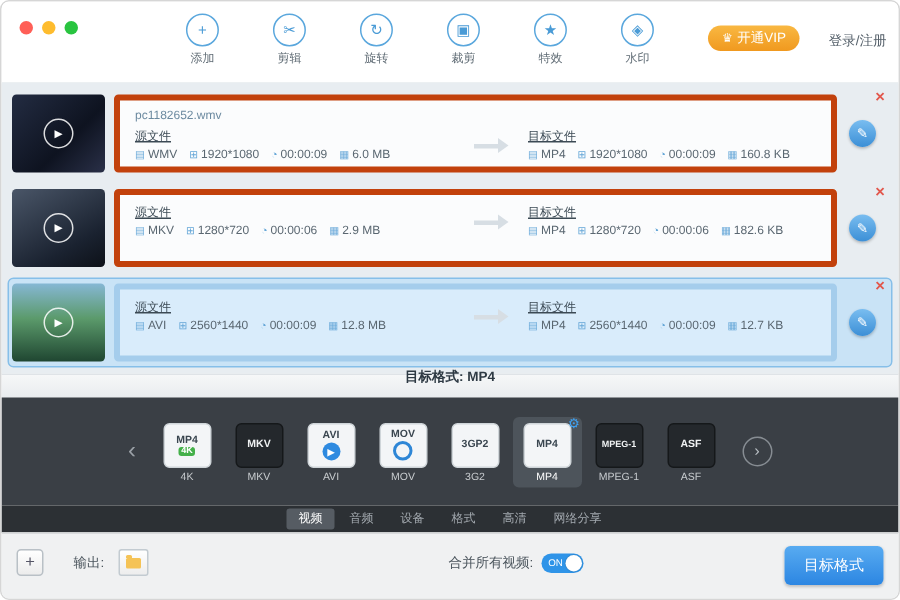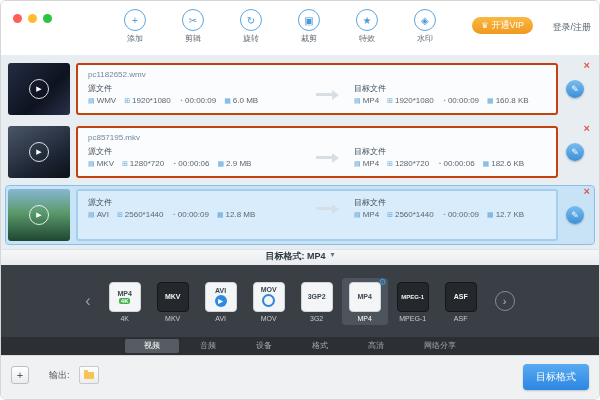--- a/index.html
+++ b/index.html
@@ -21,38 +21,38 @@
 
   
   .filelist{position:absolute;top:54px;left:0;right:0;height:194px;background:#e8edf1;box-sizing:border-box;padding-top:5px;}
   .row{display:flex;align-items:center;height:58px;margin:0 5px 5px 5px;padding:1px 2px;border-radius:3px;box-sizing:border-box;}
   .row.selected{background:#c9e3f6;outline:1px solid #86bfe9;}
   .thumb{width:62px;height:52px;border-radius:3px;position:relative;flex:none;}
   .t0{background:linear-gradient(135deg,#232c42 0%,#0e1320 60%,#2a3048 100%);}
   .t1{background:linear-gradient(150deg,#4a5668 0%,#1a2230 70%,#0d1118 100%);}
   .t2{background:linear-gradient(180deg,#86b7d4 0%,#5b9a6b 45%,#1f4631 100%);}
   .play{position:absolute;left:50%;top:50%;transform:translate(-50%,-50%);width:18px;height:18px;border:1px solid rgba(255,255,255,.85);border-radius:50%;color:#fff;font-size:7px;display:flex;align-items:center;justify-content:center;}
-  .card{flex:1;margin-left:6px;height:52px;background:#fbfcfd;border:2px solid #c2410c;border-radius:3px;padding:4px 10px 0 10px;box-sizing:border-box;min-width:0;}
+  .card{flex:1;margin-left:6px;height:52px;background:#fbfcfd;border:4px solid #c2410c;border-radius:3px;padding:4px 10px 0 10px;box-sizing:border-box;min-width:0;}
   .row.selected .card{background:#d9ecfb;border-color:#a5cdec;}
   .fname{font-size:8px;color:#6c8aa0;line-height:12px;}
   .cols{display:flex;align-items:center;margin-top:1px;}
   .grp{width:212px;flex:none;}
   .grp.tgt{width:192px;}
-  .grp-label{font-size:8px;color:#3c4a55;line-height:13px;}
+  .grp-label{font-size:8px;color:#3c4a55;line-height:13px;text-decoration:underline;}
   .vals{display:flex;gap:8px;font-size:8px;color:#5a6771;line-height:12px;white-space:nowrap;}
   .val i{font-style:normal;color:#66a7d8;font-size:7px;margin-right:2px;}
   .arrow{flex:1;display:flex;align-items:center;justify-content:center;}
   .arrow .bar{width:16px;height:3px;background:#d7dee4;}
   .arrow .tri{width:0;height:0;border-top:5px solid transparent;border-bottom:5px solid transparent;border-left:7px solid #d7dee4;}
   .rowctl{width:34px;height:56px;position:relative;flex:none;}
   .close{position:absolute;top:-1px;right:2px;color:#e2574c;font-size:11px;font-weight:bold;line-height:10px;}
   .editbtn{position:absolute;top:50%;right:8px;transform:translateY(-50%);width:18px;height:18px;border-radius:50%;background:linear-gradient(#79bdf0,#3c8fd6);color:#fff;font-size:9px;display:flex;align-items:center;justify-content:center;box-shadow:0 1px 2px rgba(0,0,0,.25);}
 
   
-  .strip{position:absolute;top:248px;left:0;right:0;height:16px;background:linear-gradient(#f6f7f8,#e8ebee);border-top:1px solid #dfe3e7;display:flex;justify-content:center;gap:5px;font-size:9px;font-weight:bold;color:#2e3a44;}
+  .strip{position:absolute;top:248px;left:0;right:0;height:16px;background:linear-gradient(#f6f7f8,#e8ebee);border-top:1px solid #dfe3e7;display:flex;align-items:center;justify-content:center;gap:5px;font-size:9px;font-weight:bold;color:#2e3a44;flex-direction:column;}
   .strip .coll{font-size:8px;color:#6a737b;font-weight:normal;}
 
   
   .panel{position:absolute;top:264px;left:0;right:0;height:72px;background:#3a3f45;display:flex;align-items:center;justify-content:center;}
   .chev-left{color:#9ba1a7;font-size:16px;margin-right:10px;}
   .chev-right{width:18px;height:18px;border:1px solid #878d93;border-radius:50%;color:#b9bfc4;font-size:11px;display:flex;align-items:center;justify-content:center;margin-left:10px;}
   .fmt{width:46px;display:flex;flex-direction:column;align-items:center;padding:4px 0 3px;border-radius:4px;margin:0 1px;}
   .fmt.selected{background:#4d545b;}
   .tilewrap{position:relative;}
   .tile{width:32px;height:30px;border-radius:4px;display:flex;flex-direction:column;align-items:center;justify-content:center;font-weight:bold;box-sizing:border-box;}
@@ -62,21 +62,21 @@
   .ttext.small{font-size:6px;}
   .badge{font-size:6px;background:#44b04a;color:#fff;border-radius:2px;padding:0 2px;margin-top:1px;font-weight:bold;}
   .playcirc{width:12px;height:12px;border-radius:50%;background:#2e8ae0;color:#fff;font-size:6px;display:flex;align-items:center;justify-content:center;margin-top:1px;}
   .ring{width:9px;height:9px;border:2px solid #2e86d6;border-radius:50%;margin-top:1px;box-sizing:content-box;}
   .gear{position:absolute;top:-5px;right:-6px;color:#3fa0ef;font-size:9px;}
   .fcaption{font-size:7px;color:#c7cbce;margin-top:3px;white-space:nowrap;}
   .fmt.selected .fcaption{color:#fff;}
 
   
   .cattabs{position:absolute;top:336px;left:0;right:0;height:18px;background:#2c3034;display:flex;align-items:center;justify-content:center;gap:2px;}
-  .cattab{padding:2px 19px;font-size:8px;color:#a3a9af;border-radius:2px;line-height:10px;}
+  .cattab{padding:2px 8px;font-size:8px;color:#a3a9af;border-radius:2px;line-height:10px;}
   .cattab.sel{background:#565c63;color:#fff;}
 
   
   .bottombar{position:absolute;top:354px;left:0;right:0;bottom:0;background:#f0f1f2;border-top:1px solid #d9dbdd;}
   .leftcluster{position:absolute;left:10px;top:10px;display:flex;align-items:center;}
   .addbtn{width:16px;height:16px;background:linear-gradient(#fff,#ececec);border:1px solid #b9c0c6;border-radius:3px;font-size:11px;color:#556;display:flex;align-items:center;justify-content:center;line-height:1;}
   .outlabel{font-size:9px;color:#4a545c;margin-left:20px;margin-right:5px;}
   .pathbox{width:116px;height:18px;background:#fff;border:1px solid #c3cbd1;border-radius:2px;display:flex;align-items:center;justify-content:space-between;padding:0 4px;box-sizing:border-box;font-size:8px;color:#5c666e;}
   .pathbox .dd{font-size:7px;color:#8b949b;}
   .folderbtn{width:20px;height:18px;background:linear-gradient(#fff,#ededed);border:1px solid #c3cbd1;border-radius:2px;display:flex;align-items:center;justify-content:center;margin-left:4px;box-sizing:border-box;}
@@ -168,21 +168,20 @@
         <span class="close">×</span>
         <span class="editbtn">✎</span>
       </div>
     </div>
 
     <div class="row">
       <div class="thumb t1">
         <span class="play">▶</span>
       </div>
       <div class="card">
-        <div class="fname">pc857195.mkv</div>
         <div class="cols">
           <div class="grp">
             <div class="grp-label">源文件</div>
             <div class="vals">
               <span class="val"><i>▤</i><span>MKV</span></span>
               <span class="val"><i>⊞</i><span>1280*720</span></span>
               <span class="val"><i>◔</i><span>00:00:06</span></span>
               <span class="val"><i>▦</i><span>2.9 MB</span></span>
             </div>
           </div>
@@ -341,16 +340,23 @@
   </div>
 
   <div class="bottombar">
     <div class="leftcluster">
       <span class="addbtn">+</span>
       <span class="outlabel">输出:</span>
       <span class="folderbtn">
         <span class="folder"></span>
       </span>
     </div>
+    <div class="merge">
+      <span>合并所有视频:</span>
+      <span class="toggle">
+        <span>ON</span>
+        <span class="knob"></span>
+      </span>
+    </div>
     <div class="convert">目标格式</div>
   </div>
 
 </div>
 
 </body></html>

